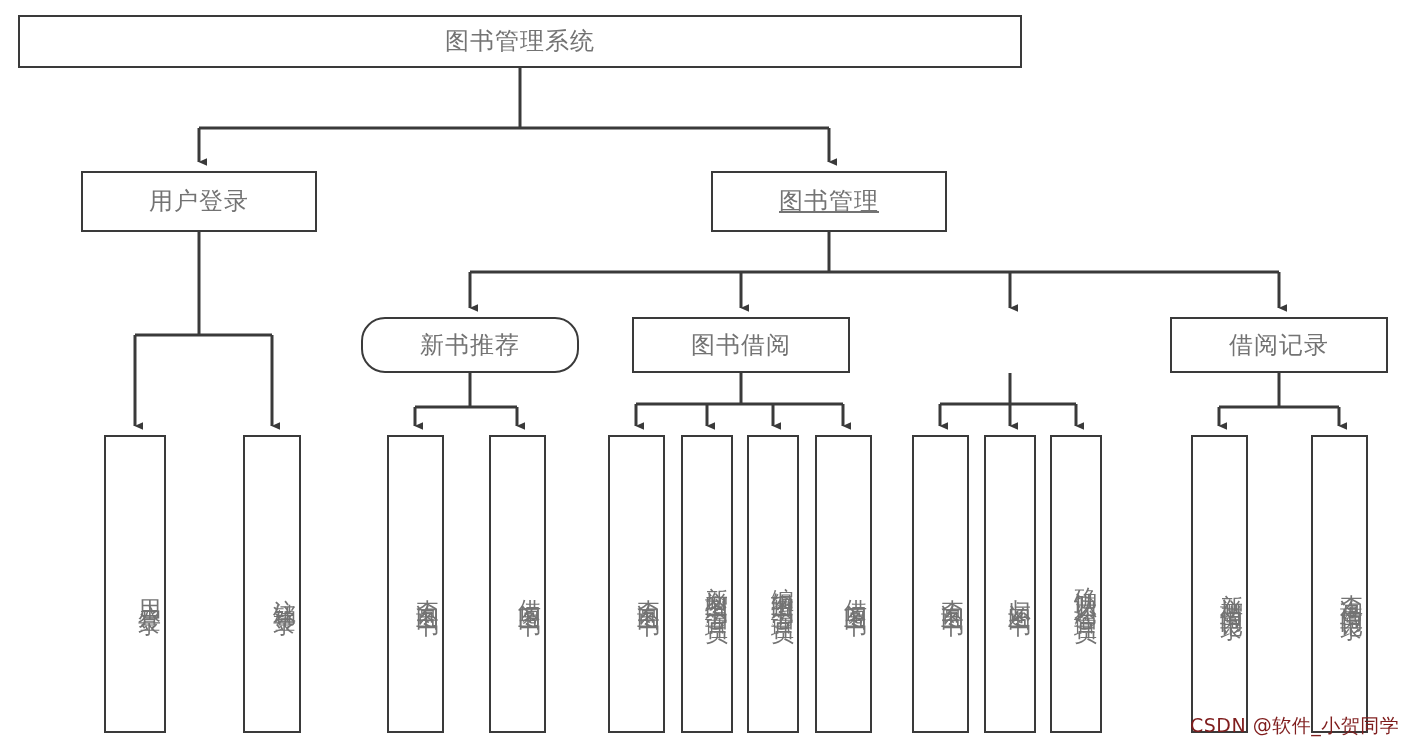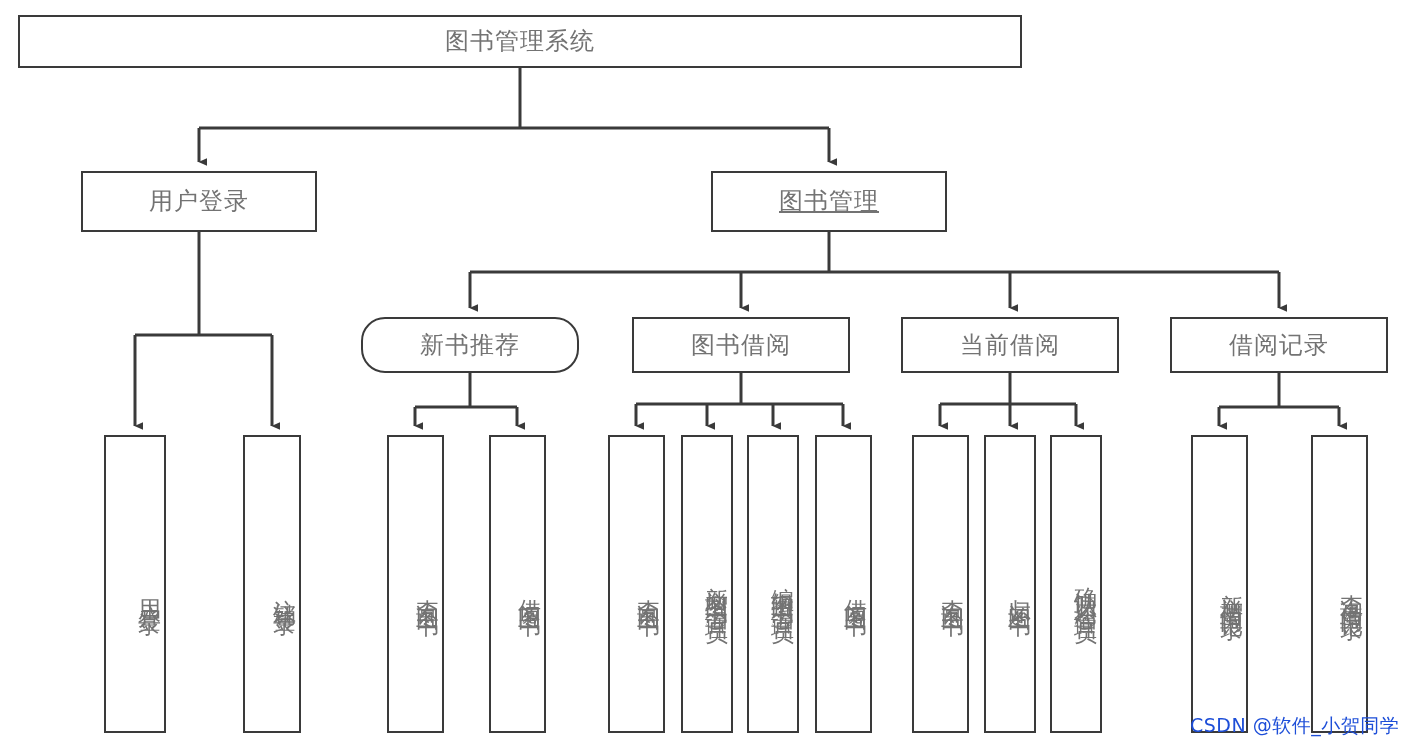--- a/index.html
+++ b/index.html
@@ -51,21 +51,21 @@
     padding-top: 14px;
   }
   .node.vert .label {
     writing-mode: vertical-rl;
     text-orientation: upright;
     display: block;
   }
   .watermark {
     position: absolute;
     font-size: 19px;
-    color: #1d4ed8;
+    color: #7f1d1d;
     white-space: nowrap;
     letter-spacing: 0.5px;
   }
 </style>
 </head>
 <body>
 
 <div id="canvas">
 
   <svg class="connectors" viewBox="0 0 1405 747" xmlns="http://www.w3.org/2000/svg">
@@ -131,23 +131,20 @@
   <div class="node horiz" style="left:711px; top:171px; width:236px; height:61px;text-decoration:underline;">
     <span class="label">图书管理</span>
   </div>
 
   <div class="node horiz" style="left:361px; top:317px; width:218px; height:56px;border-radius:24px;">
     <span class="label">新书推荐</span>
   </div>
   <div class="node horiz" style="left:632px; top:317px; width:218px; height:56px;">
     <span class="label">图书借阅</span>
   </div>
-  <div class="node horiz" style="left:901px; top:317px; width:218px; height:56px;">
-    <span class="label">当前借阅</span>
-  </div>
   <div class="node horiz" style="left:1170px; top:317px; width:218px; height:56px;">
     <span class="label">借阅记录</span>
   </div>
 
   <div class="node vert" style="left:104px; top:435px; width:62px; height:298px;">
     <span class="label">用户登录</span>
   </div>
   <div class="node vert" style="left:243px; top:435px; width:58px; height:298px;">
     <span class="label">注销登录</span>
   </div>

